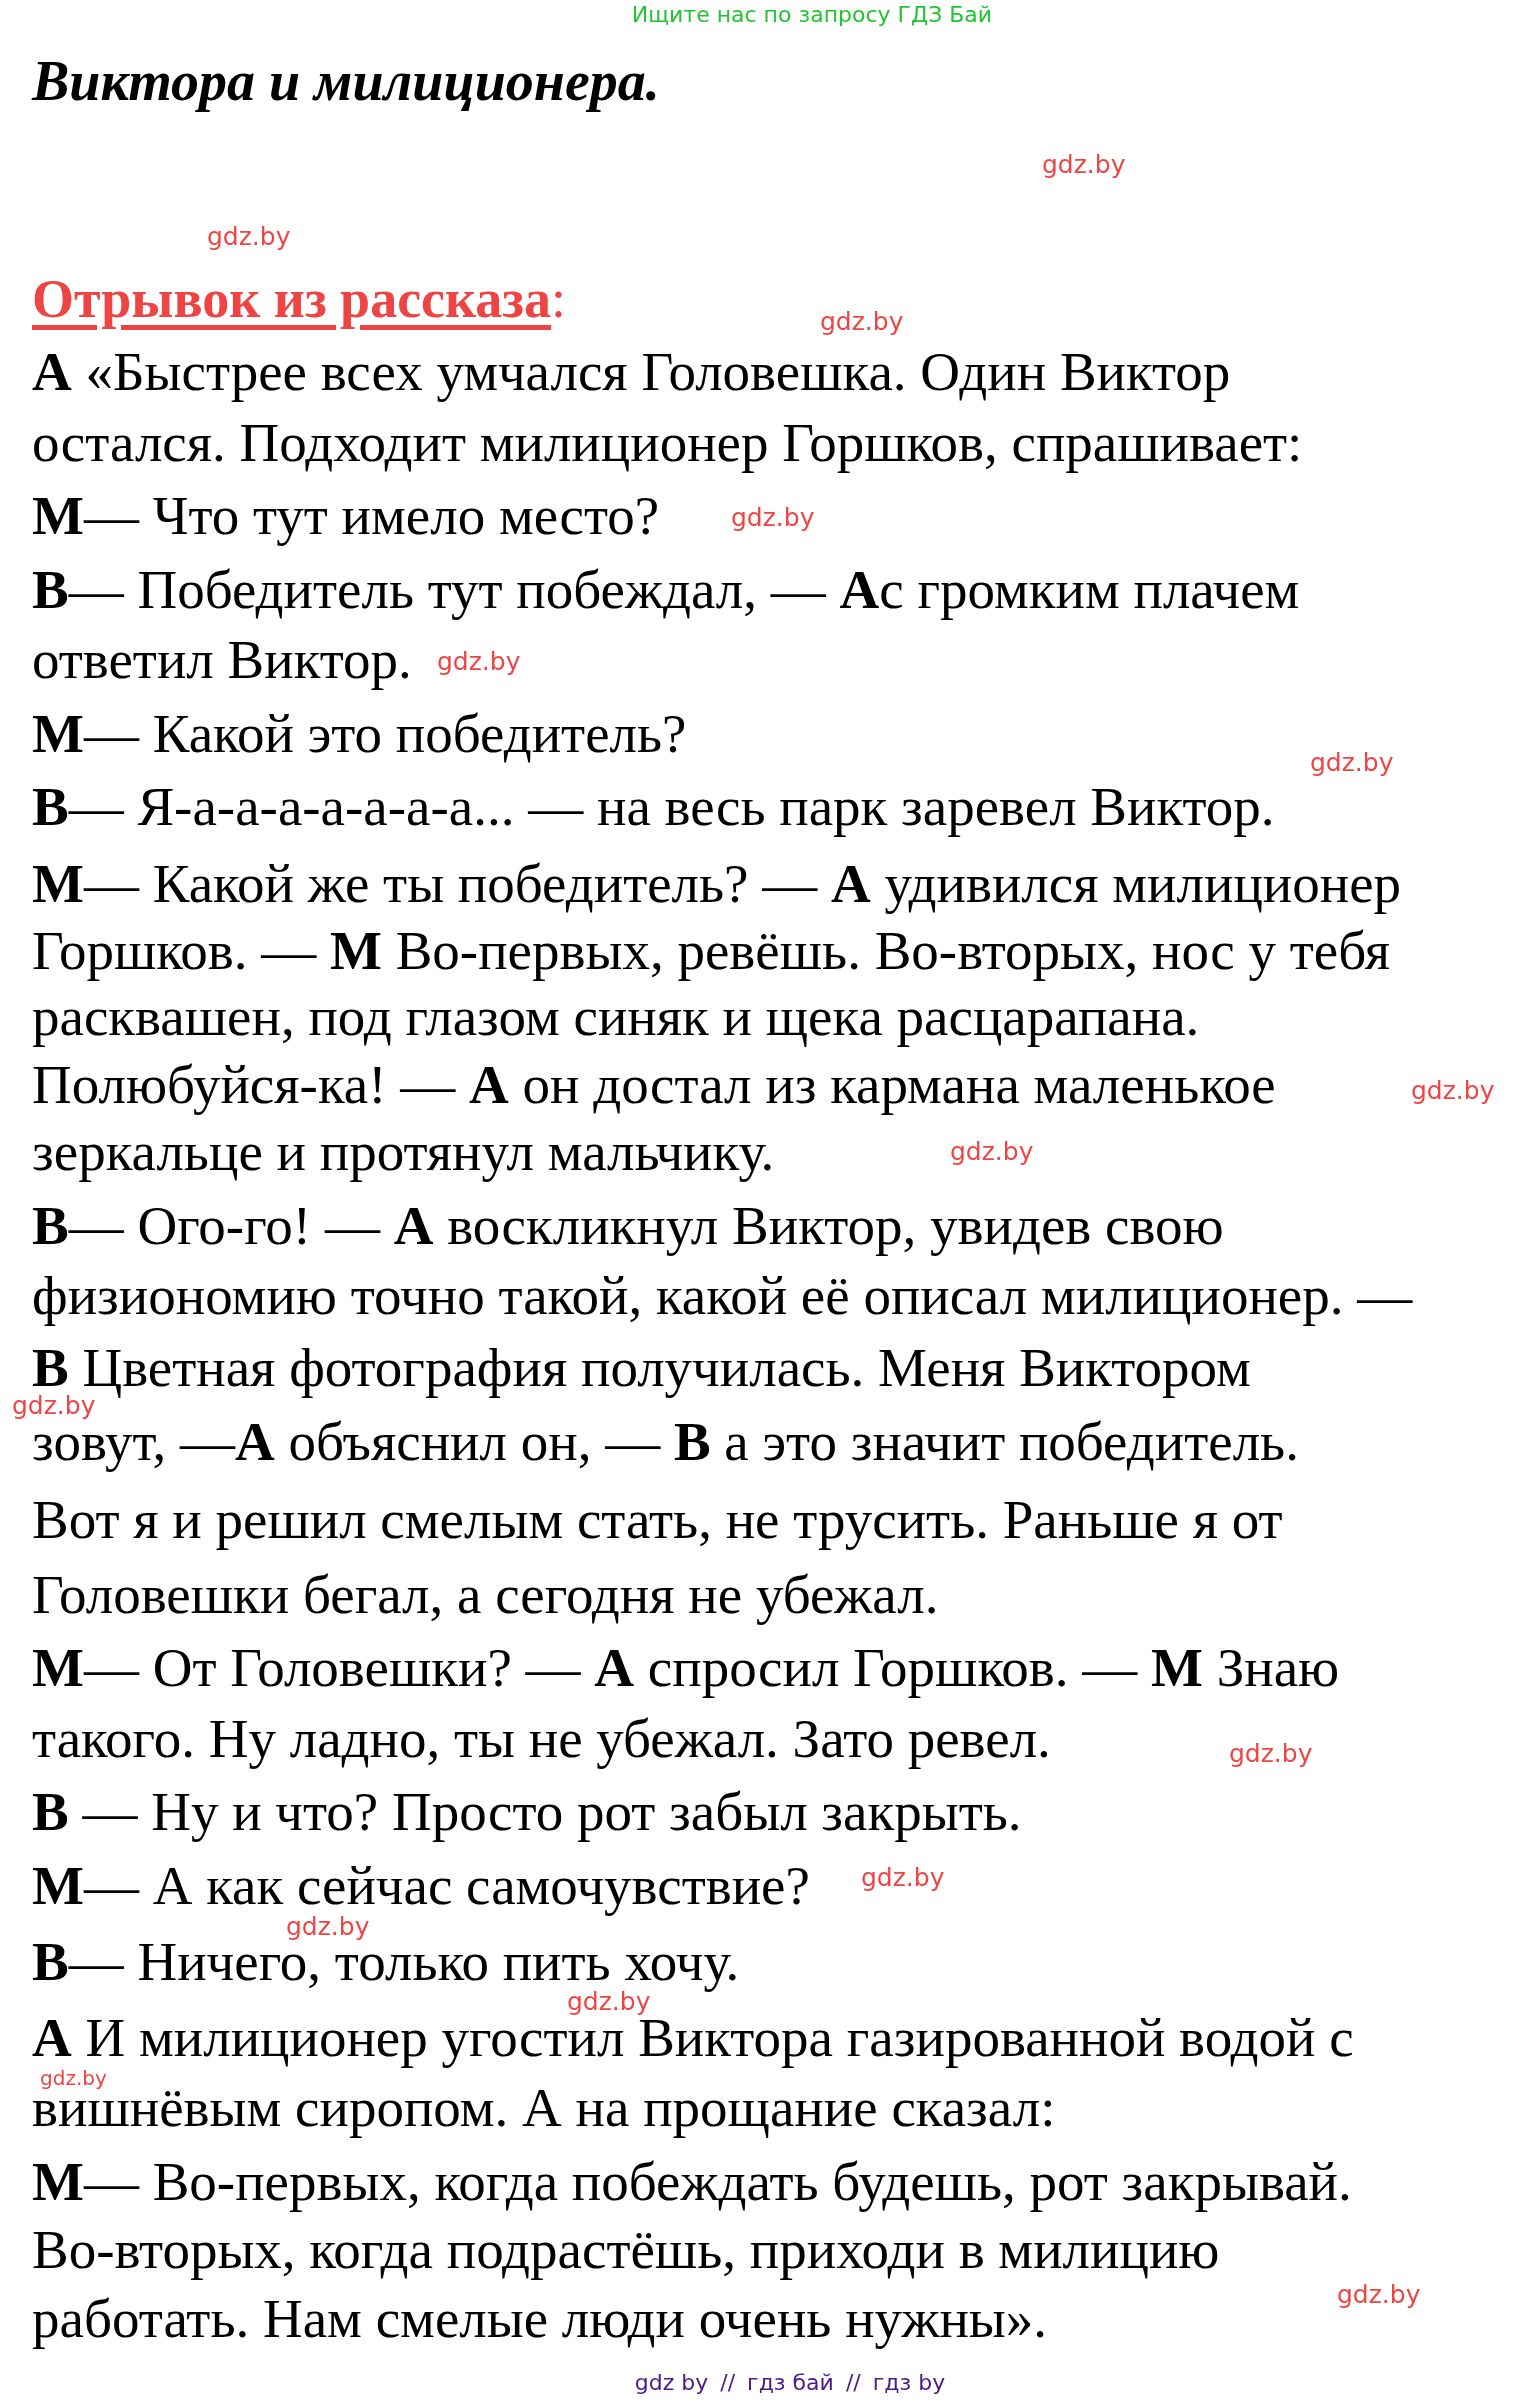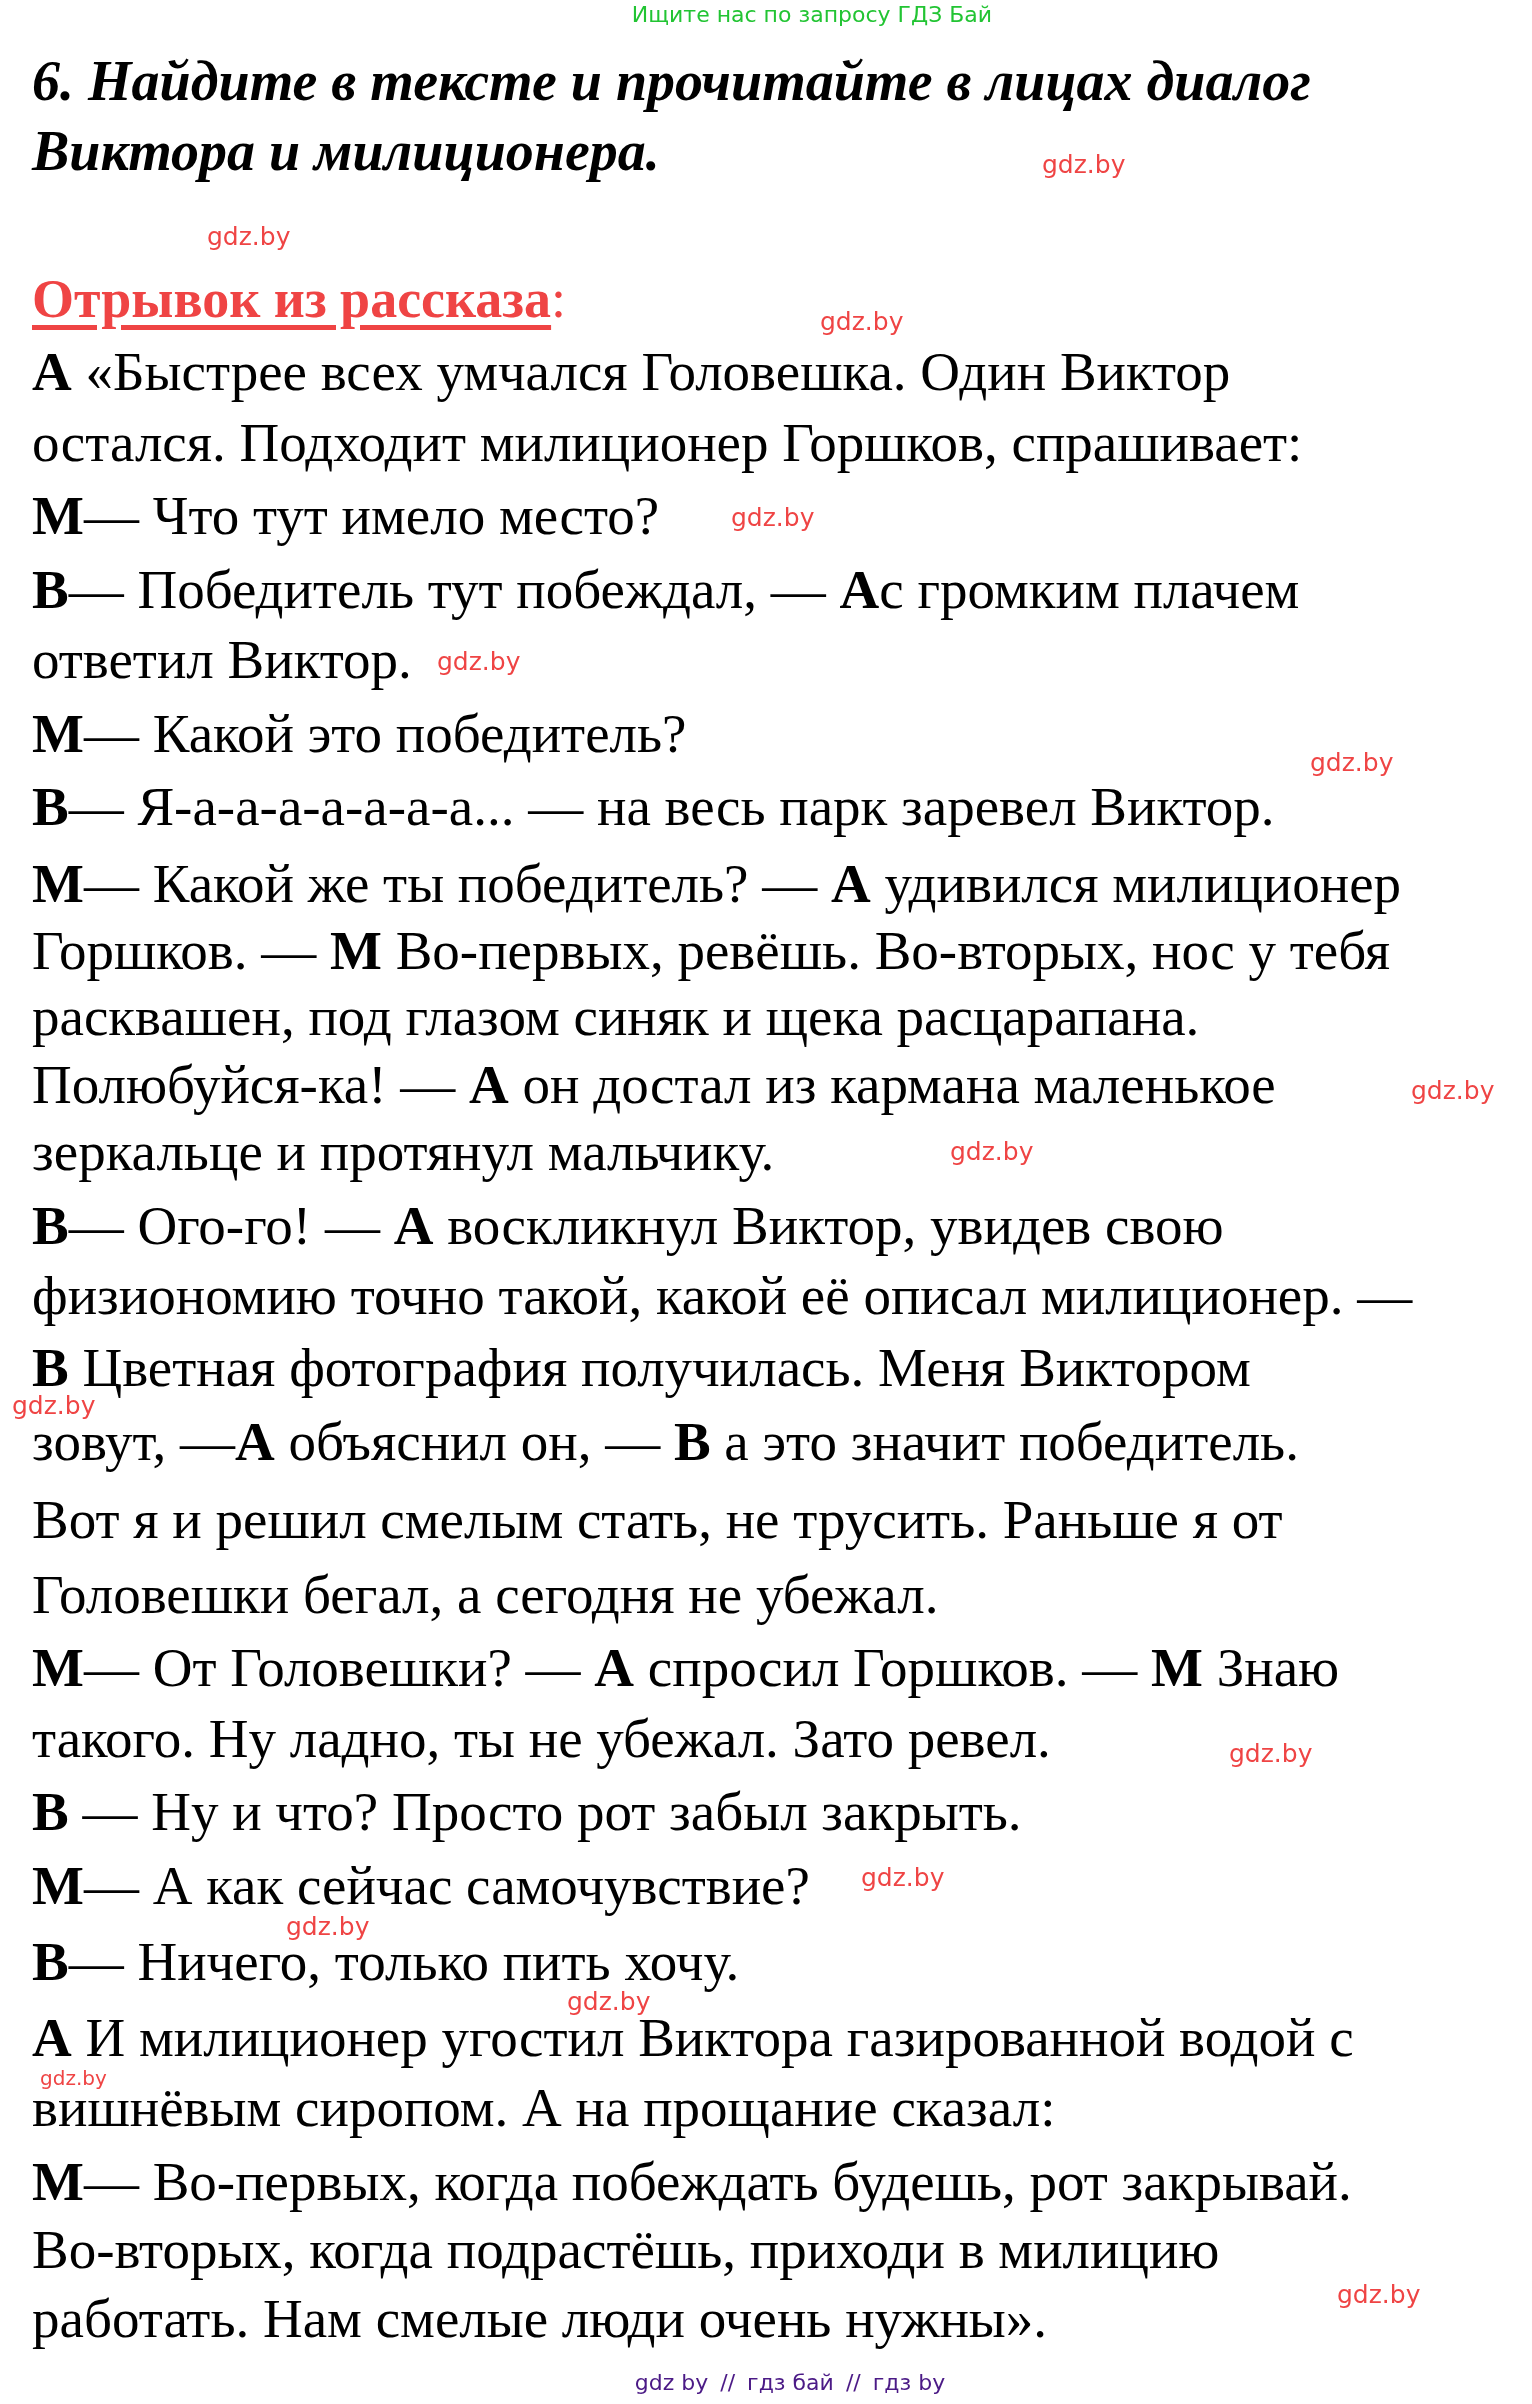--- a/index.html
+++ b/index.html
@@ -38,21 +38,20 @@
     position: absolute; font-family: "DejaVu Sans", sans-serif; font-size: 25px;
     color: #ef4444; line-height: 30px; white-space: nowrap;
   }
 </style>
 </head>
 <body>
 
 <div class="header-link">Ищите нас по запросу ГДЗ Бай</div>
 
 <div class="title">
-  <div>6. Найдите в тексте и прочитайте в лицах диалог</div>
   <div>Виктора и милиционера.</div>
 </div>
 
 <div class="subhead"><span class="u">Отрывок из рассказа</span><span class="colon">:</span></div>
 
 <div class="line" style="top:337px"><b>А</b><span> «Быстрее всех умчался Головешка. Один Виктор</span></div>
 <div class="line" style="top:408px"><span>остался. Подходит милиционер Горшков, спрашивает:</span></div>
 <div class="line" style="top:481px"><b>М</b><span>— Что тут имело место?</span></div>
 <div class="line" style="top:555px"><b>В</b><span>— Победитель тут побеждал, — </span><b>А</b><span>с громким плачем</span></div>
 <div class="line" style="top:625px"><span>ответил Виктор.</span></div>

